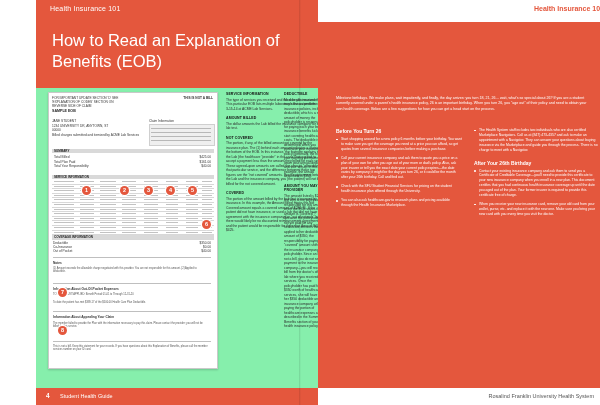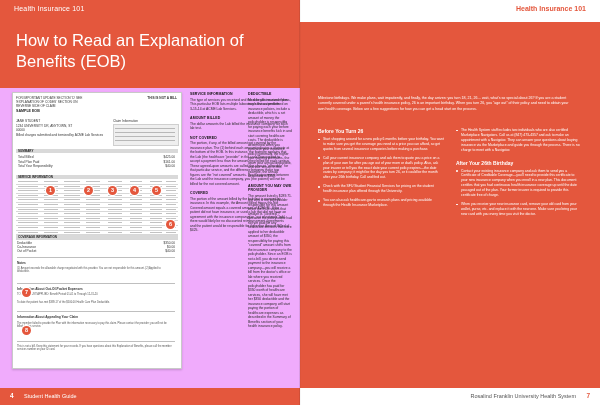--- a/index.html
+++ b/index.html
@@ -4,21 +4,21 @@
 <style>
   html,body{margin:0;padding:0;}
   body{
     width:600px;height:405px;overflow:hidden;
     font-family:"Liberation Sans", sans-serif;
     background:#ffffff;
   }
   .spread{position:relative;width:600px;height:405px;display:flex;}
 
   
-  .page-left{position:relative;width:300px;height:405px;background:#f0abfc;overflow:hidden;}
+  .page-left{position:relative;width:300px;height:405px;background:#86efac;overflow:hidden;margin-left:36px;}
   .left-header{
     position:absolute;top:0;left:0;width:300px;height:22px;
     background:#e4573d;
   }
   .left-header-title{
     position:absolute;left:14px;top:5px;color:#ffffff;font-size:7px;
     letter-spacing:.2px;
   }
   .left-title-block{
     position:absolute;top:22px;left:0;width:300px;height:66px;background:#e4573d;

